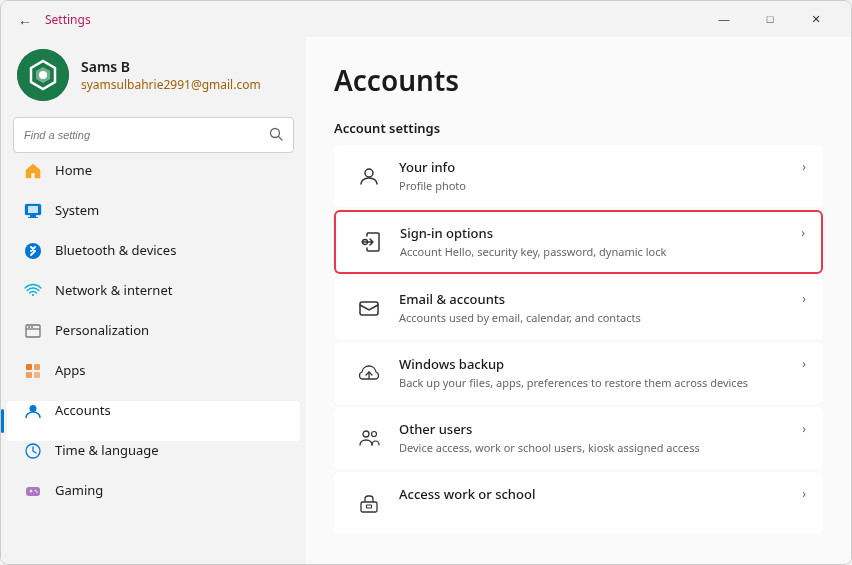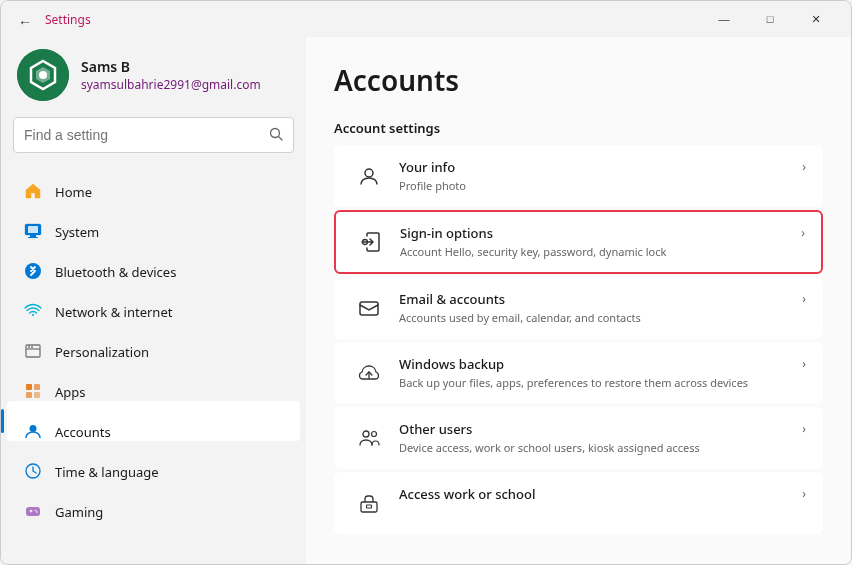--- a/index.html
+++ b/index.html
@@ -109,21 +109,21 @@
       display: flex;
       flex-direction: column;
     }
     .user-name {
       font-size: 14px;
       font-weight: 600;
       color: #1a1a1a;
     }
     .user-email {
       font-size: 12px;
-      color: #701a75;
+      color: #a16207;
     }
 
     
     .search-container {
       padding: 0 12px 8px 12px;
     }
     .search-box {
       width: 100%;
       height: 36px;
       border: 1px solid #d0d0d0;
@@ -131,33 +131,34 @@
       background: white;
       display: flex;
       align-items: center;
       padding: 0 10px;
       gap: 6px;
     }
     .search-input {
       flex: 1;
       border: none;
       outline: none;
-      font-size: 14px;
+      font-size: 11px;
       color: #701a75;
       background: transparent;
+      font-style: italic;
     }
     .search-icon-svg {
       color: #666;
       font-size: 14px;
     }
 
     
     .nav-item {
       display: flex;
-      align-items: flex-end;
+      align-items: flex-start;
       height: 40px;
       padding: 0 16px;
       gap: 12px;
       cursor: pointer;
       border-radius: 4px;
       margin: 0 6px;
       position: relative;
     }
     .nav-item.active {
       background: white;

